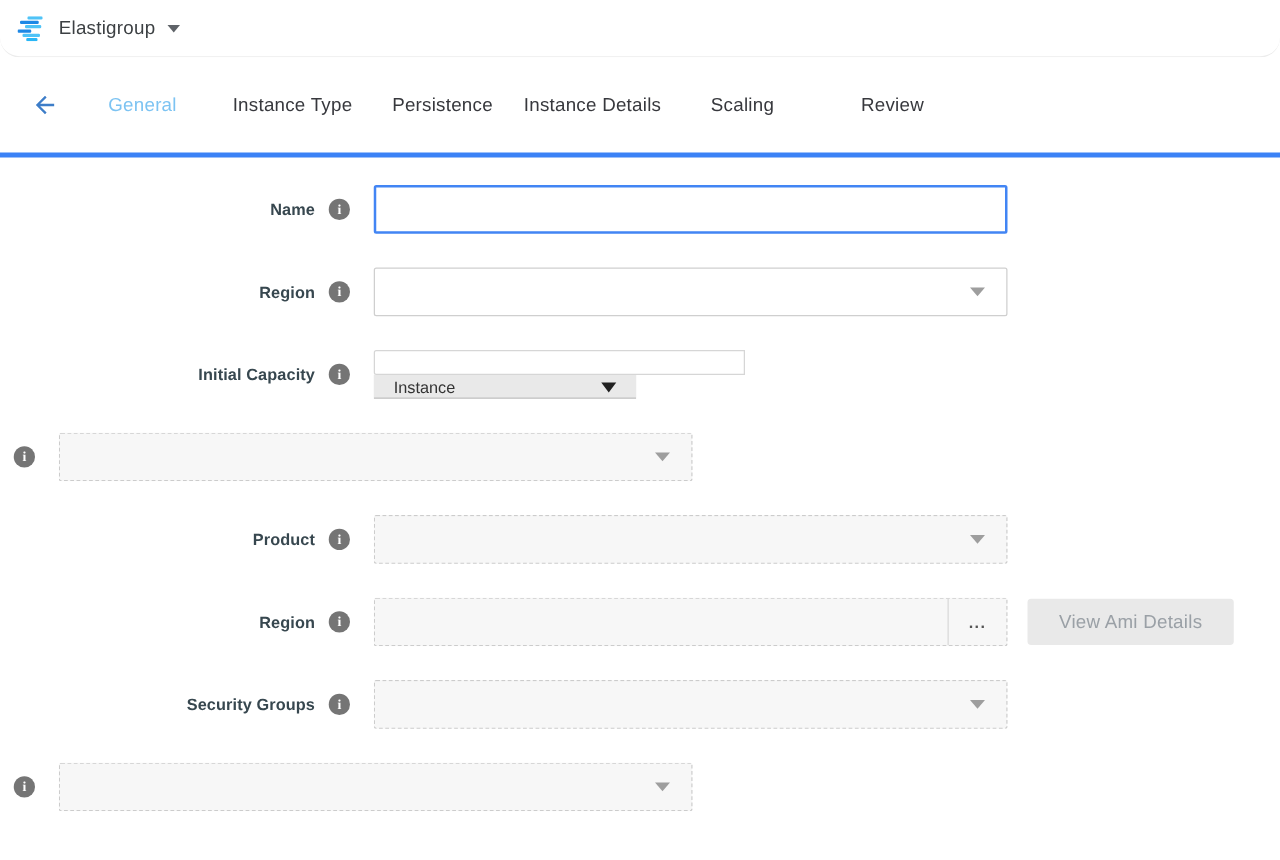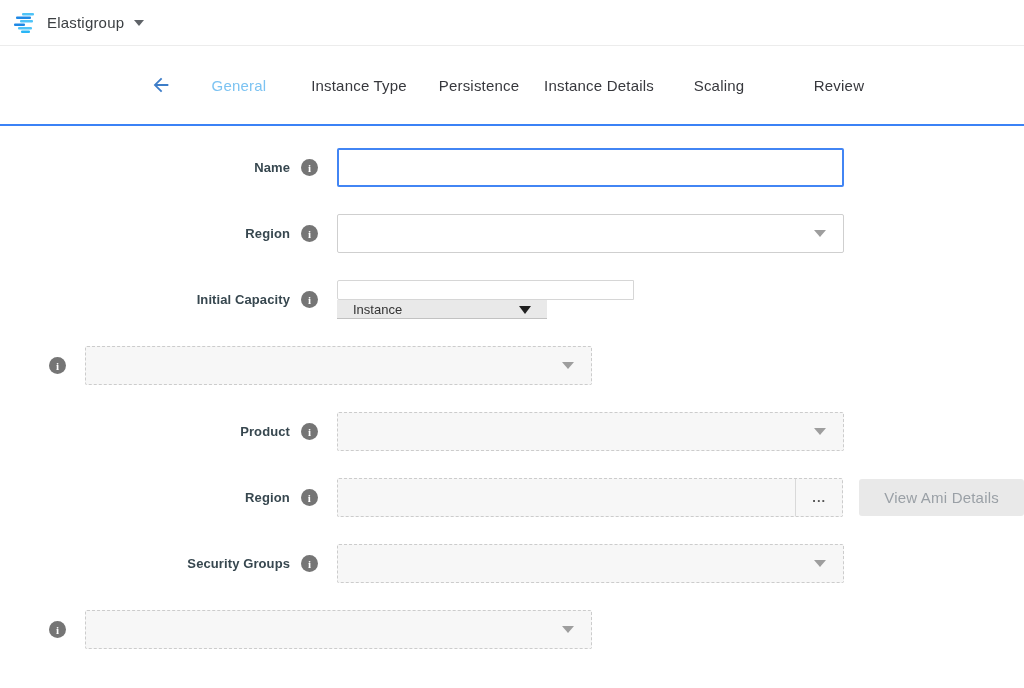--- a/index.html
+++ b/index.html
@@ -12,39 +12,39 @@
   }
 
   
   .appbar {
     height: 46px;
     display: flex;
     align-items: center;
     padding-left: 14px;
     border-bottom: 1px solid #ececec;
     background: #fff;
+    border-radius: 16px;
   }
   .logo { width: 24px; height: 20px; margin-right: 9px; }
   .app-title { font-size: 15px; color: #3c4043; letter-spacing: .2px; }
   .title-caret {
     width: 0; height: 0; margin-left: 10px;
     border-left: 5px solid transparent;
     border-right: 5px solid transparent;
     border-top: 6px solid #5f6368;
   }
 
   
   .wizard-nav {
     height: 80px;
     display: flex;
     align-items: center;
-    border-bottom: 2px solid #3b82f6;
+    border-bottom: 4px solid #3b82f6;
     background: #fff;
     padding-left: 18px;
-    justify-content: center;
   }
   .back-btn {
     width: 36px; height: 36px;
     display: flex; align-items: center; justify-content: center;
     cursor: pointer;
   }
   .tabs { display: flex; margin-left: 0; }
   .tab {
     width: 120px;
     text-align: center;
@@ -56,21 +56,20 @@
   }
   .tab.active { color: #7cc3f2; }
 
   
   .form-area { padding-top: 22px; }
   .row {
     display: flex;
     align-items: center;
     height: 39px;
     margin-bottom: 27px;
-    padding-left: 38px;
   }
   .label-col {
     width: 252px;
     text-align: right;
     font-size: 13px;
     font-weight: 700;
     color: #37474f;
     letter-spacing: .1px;
   }
   .info-icon {

